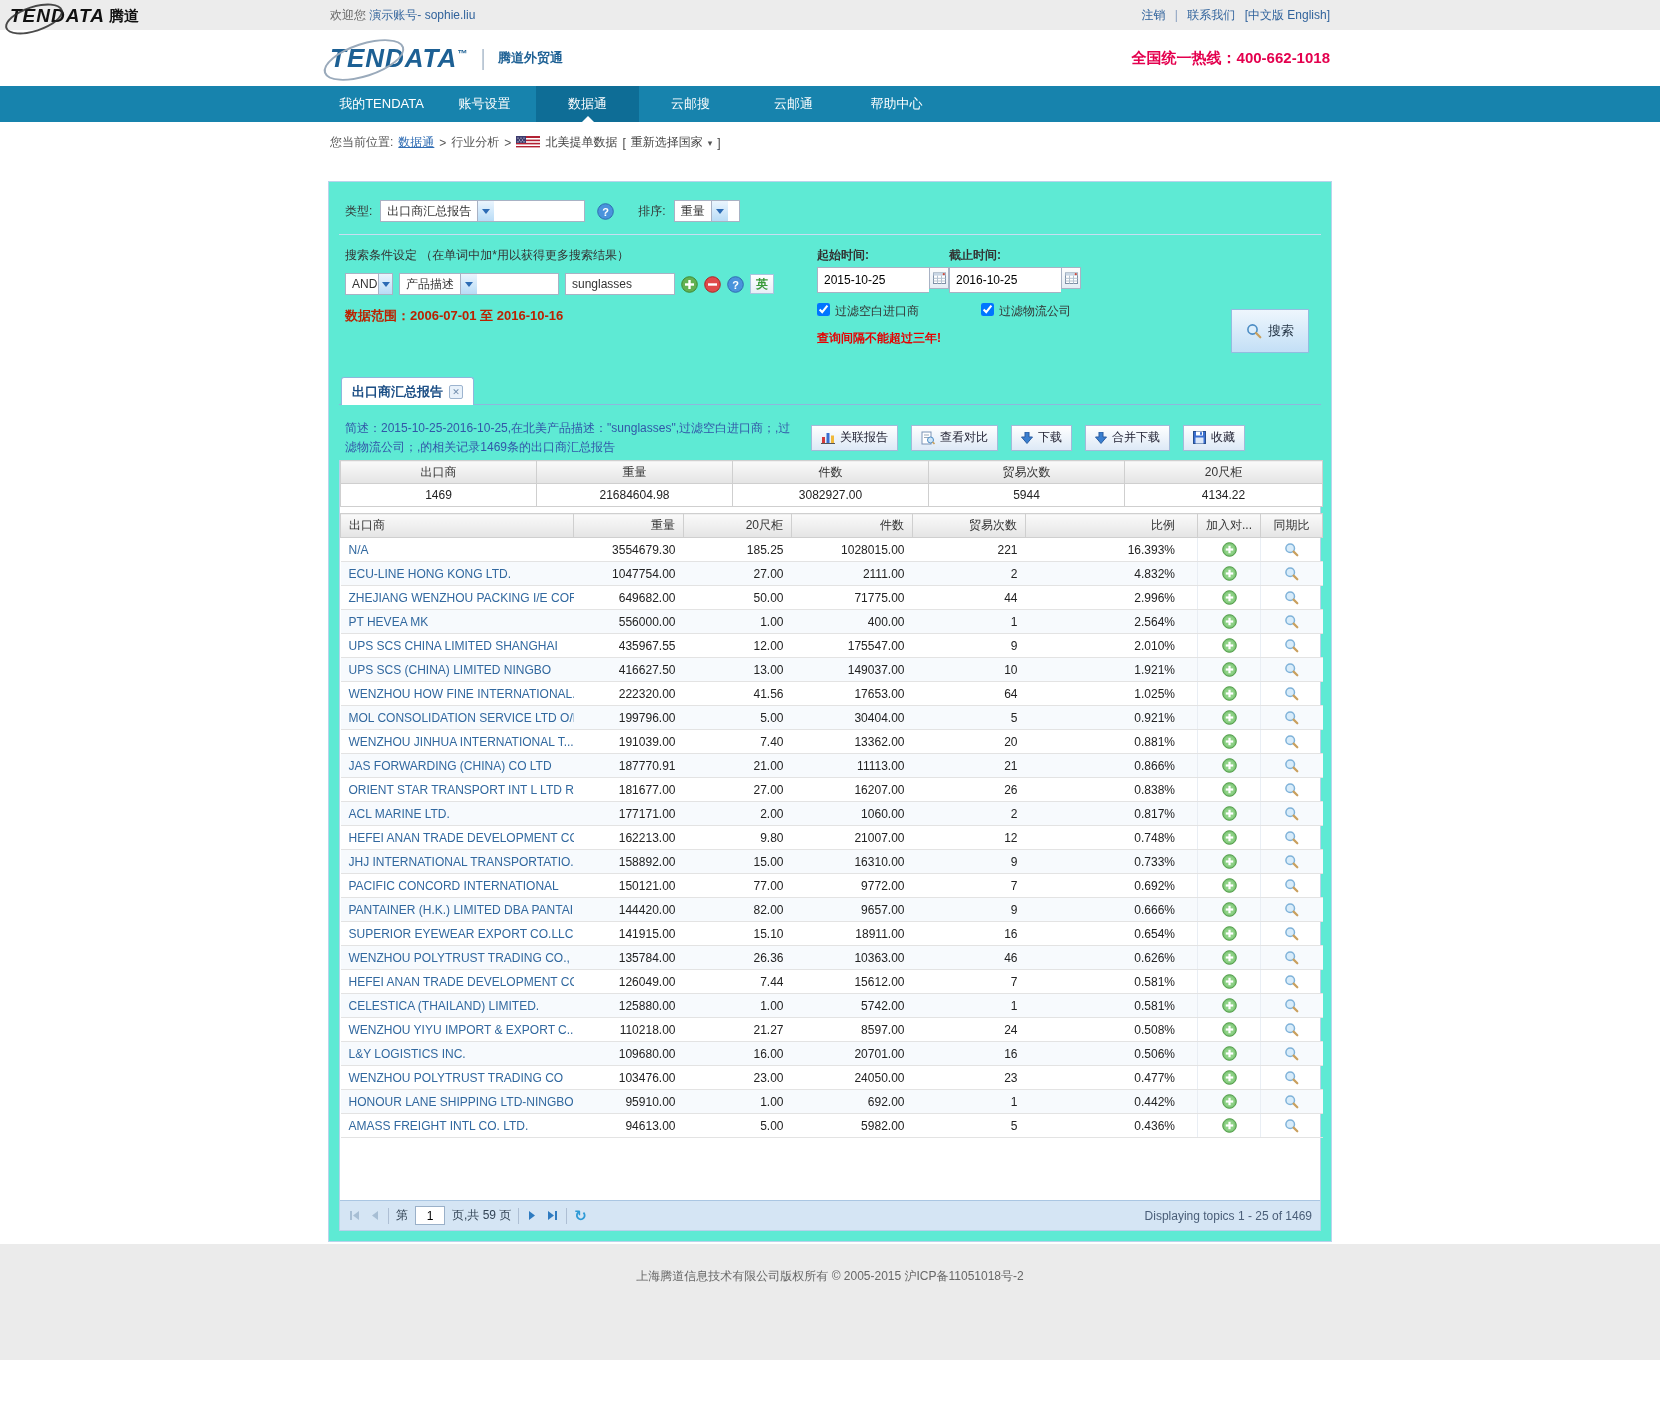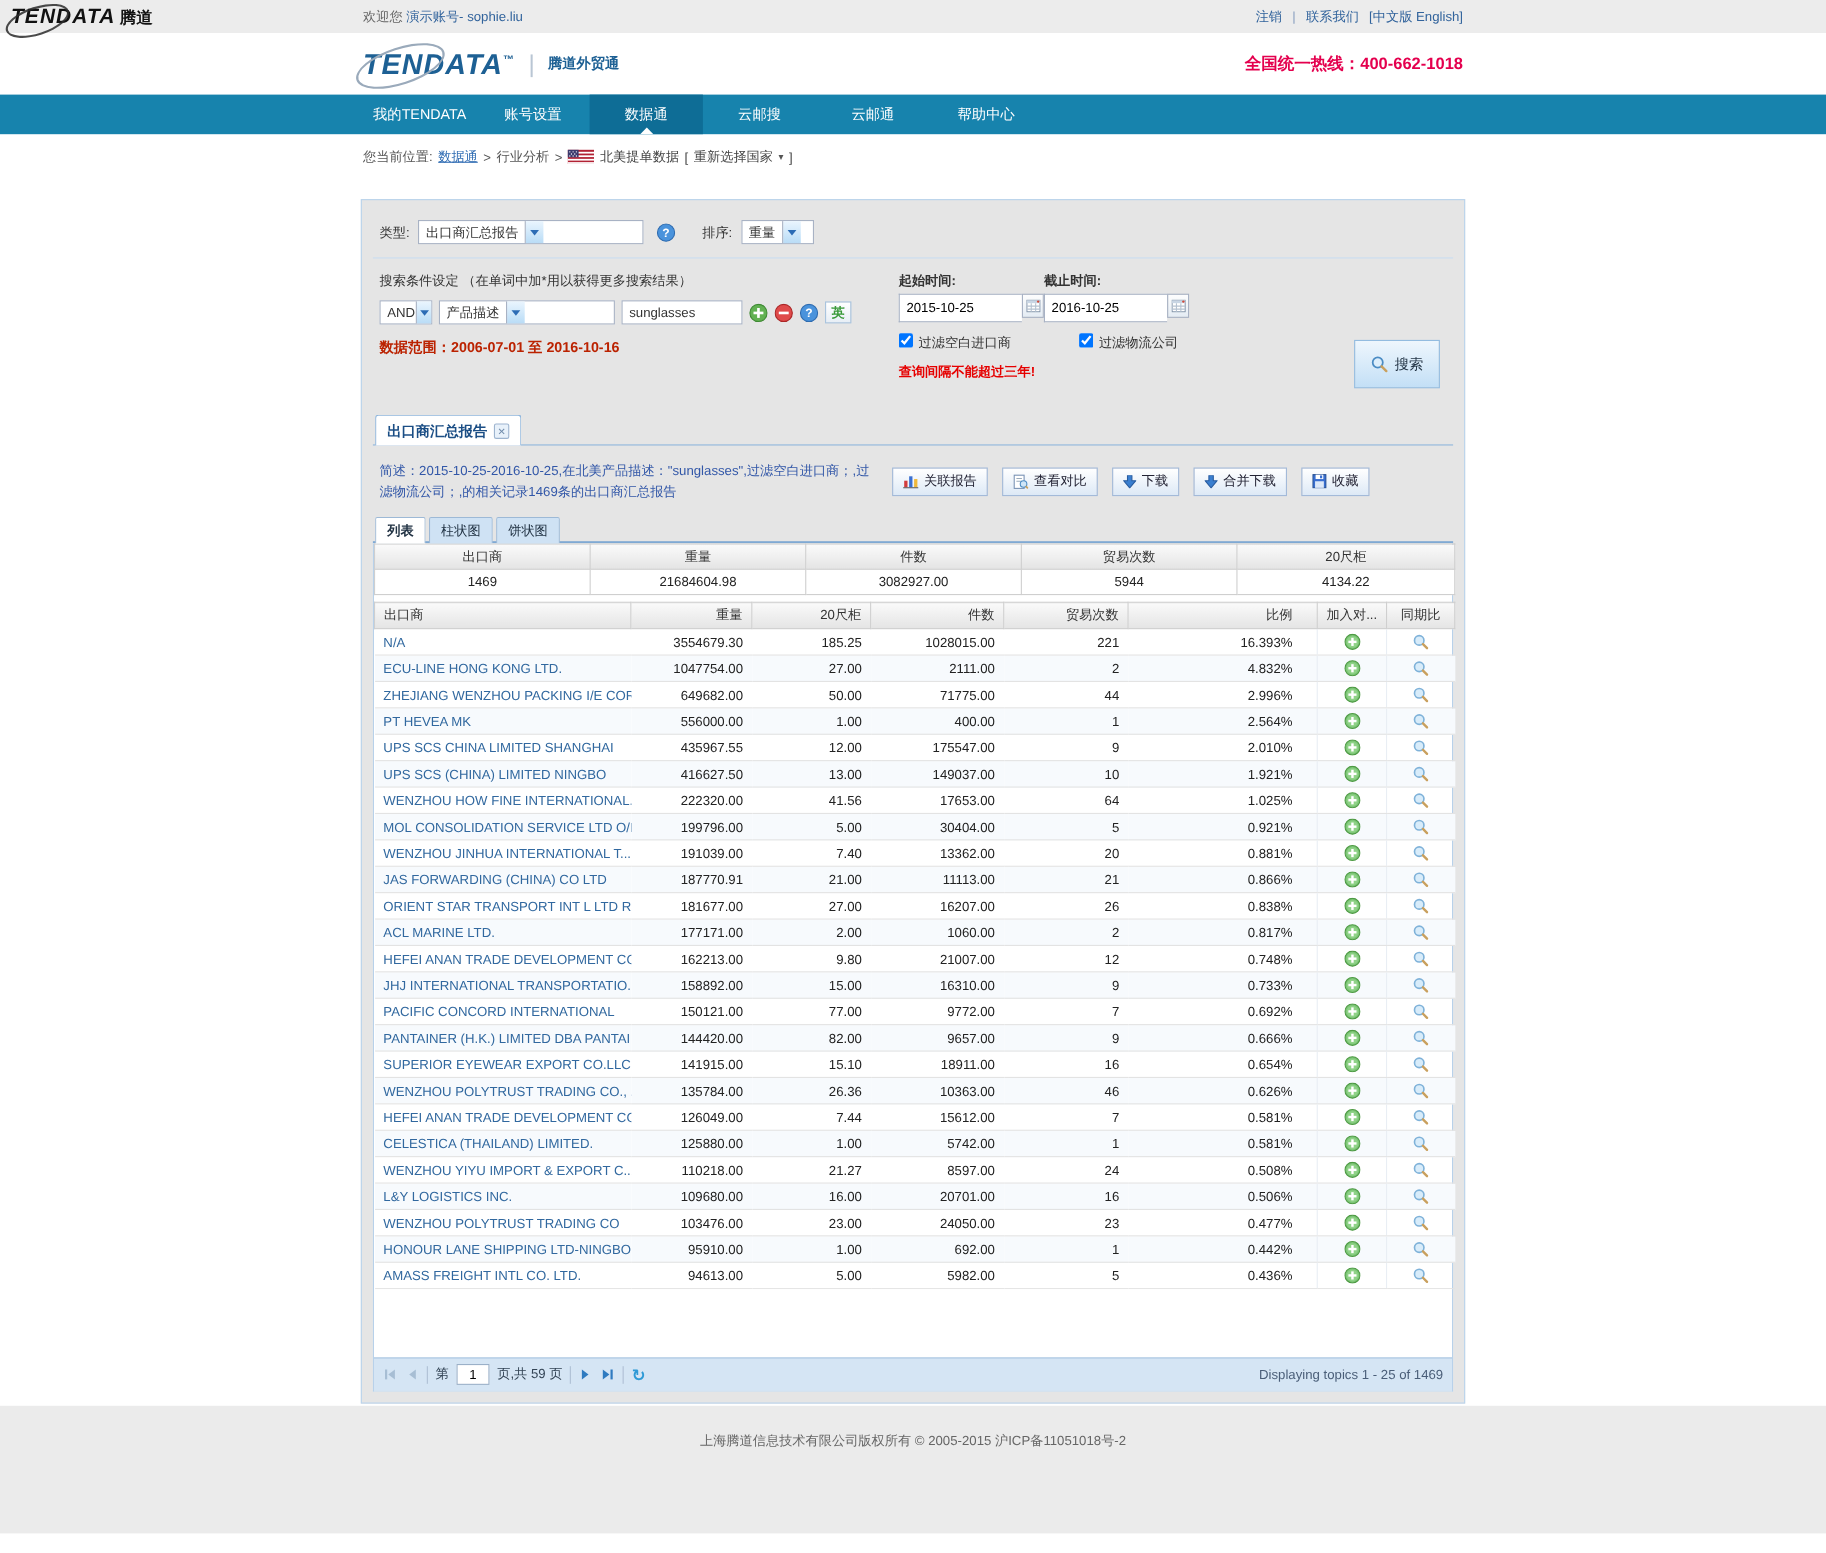--- a/index.html
+++ b/index.html
@@ -41,21 +41,21 @@
 
   
   .crumbs { padding:12px 0 0 0; }
   .crumbs .ctr { display:flex; align-items:center; gap:5px; color:#555; }
   .crumbs .lnk { color:#2f6cb3; text-decoration:underline; cursor:pointer; }
   .crumbs .dark { color:#444; }
   .flag { display:inline-block; line-height:0; }
   .chev { font-size:9px; color:#555; }
 
   
-  .panel { width:1004px; margin:30px auto 0; background:#e5e5e5; border:1px solid #b9d3ec; padding:10px; }
+  .panel { width:1004px; margin:30px auto 0; background:#5eead4; border:1px solid #b9d3ec; padding:10px; }
 
   .row-type { display:flex; align-items:center; gap:8px; padding:8px 6px 12px 6px; border-bottom:1px solid #c9ddf1; }
   .lbl { color:#333; }
   .sel { display:flex; align-items:stretch; height:22px; background:#fff; border:1px solid #a8b2c4; cursor:pointer; }
   .sel .val { padding:2px 6px; line-height:17px; white-space:nowrap; overflow:hidden; }
   .sel .trig { width:17px; background:linear-gradient(#eaf5fe,#b9dcf6); border-left:1px solid #a8b2c4; display:flex; align-items:center; justify-content:center; }
   .sel .trig i { width:0; height:0; border:4px solid transparent; border-top:5px solid #2c6cb5; margin-top:4px; }
   .w205 { width:205px; } .w66 { width:66px; } .w48 { width:48px; } .w160 { width:160px; }
   .icon-btn { display:inline-flex; align-items:center; justify-content:center; cursor:pointer; background:none; border:none; }
 
@@ -387,25 +387,20 @@
             <rect x="0.5" y="0.5" width="12" height="12" fill="#3a6fd0" stroke="#28508f"></rect>
             <rect x="3" y="0.5" width="7" height="4" fill="#fff"></rect>
             <rect x="7" y="1.2" width="2" height="2.6" fill="#3a6fd0"></rect>
             <rect x="2.5" y="6.5" width="8" height="6" fill="#dce8f8"></rect>
           </svg>
         <span>收藏</span>
       </button>
     </div>
   </div>
 
-  <div class="subtabs">
-    <div class="subtab active">列表</div>
-    <div class="subtab">柱状图</div>
-    <div class="subtab">饼状图</div>
-  </div>
 
   <div class="grid-wrap">
 
     <table class="sum-tbl">
       <colgroup>
           <col style="width:196px">
           <col style="width:196px">
           <col style="width:196px">
           <col style="width:196px">
           <col style="width:198px">

